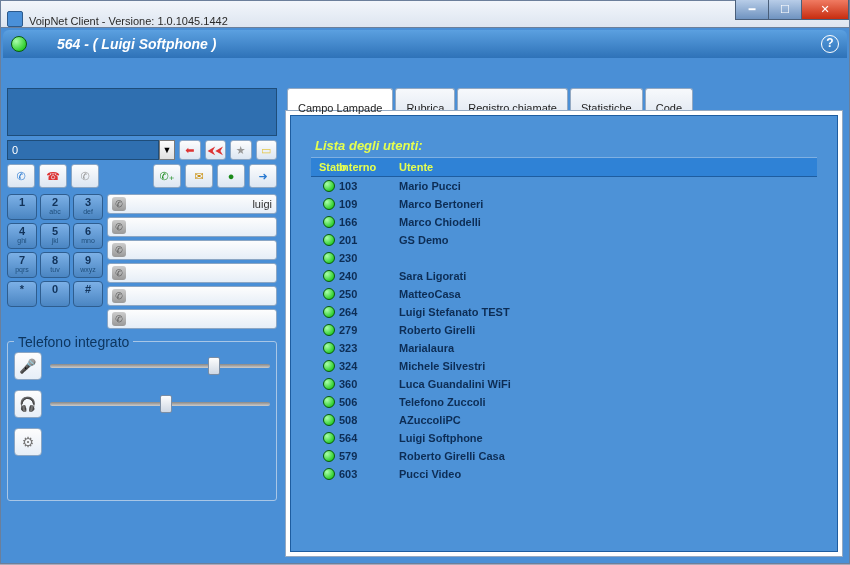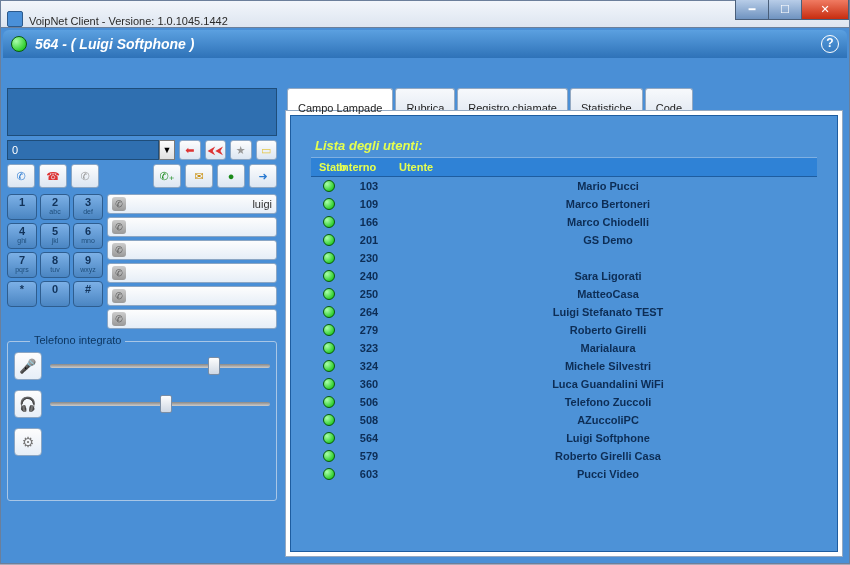--- a/index.html
+++ b/index.html
@@ -13,21 +13,21 @@
   .win-btn { width: 34px; height: 20px; border: 1px solid #4a5f7a; margin-left: -1px; display: flex; align-items: center; justify-content: center; color: #fff; border-top: none; }
   .win-btn.min, .win-btn.max { background: linear-gradient(#b8cde8, #6f93c0); }
   .win-btn.close { background: linear-gradient(#f07b62, #c72c0f); width: 48px; border-top-right-radius: 0; }
 
   
   .app-body { height: 536px; background: #4a8fd6; border: 1px solid #6b7f9b; border-top: none; padding: 2px; position: relative; }
 
   
   .user-bar { height: 28px; background: linear-gradient(#5ba0e0, #2e72b8); border-radius: 6px 6px 0 0; display: flex; align-items: center; padding: 0 8px; margin-bottom: 4px; }
   .status-dot { width: 16px; height: 16px; border-radius: 50%; background: radial-gradient(circle at 30% 30%, #aaffaa, #0b0); margin-right: 8px; border: 1px solid #0a5a0a; }
-  .user-title { color: #fff; font-size: 14px; font-weight: bold; font-style: italic; flex: 1; }
+  .user-title { color: #fff; font-size: 14px; font-weight: bold; font-style: italic; flex: 1; margin-left: 22px; }
   .help-btn { width: 18px; height: 18px; border: 1.5px solid #fff; border-radius: 50%; color: #fff; font-weight: bold; font-size: 12px; text-align: center; line-height: 15px; cursor: pointer; }
 
   
   .left-panel { position: absolute; left: 6px; top: 60px; width: 270px; bottom: 6px; }
   .display-box { height: 48px; background: #2f6fb0; border: 1px solid #1e4d7a; margin-bottom: 4px; }
   .input-row { display: flex; gap: 4px; margin-bottom: 4px; }
   .input-row .combo { flex: 1; display: flex; }
   .input-row .combo input { flex: 1; height: 20px; background: #2f6fb0; border: 1px solid #1e4d7a; color: #fff; padding: 0 4px; }
   .input-row .combo .dd { width: 16px; height: 20px; background: linear-gradient(#fdfdfd,#e0e0e0); border: 1px solid #7a7a7a; text-align: center; font-size: 9px; line-height: 18px; }
   .tb-btn { width: 22px; height: 20px; background: linear-gradient(#fdfdfd,#dce6f2); border: 1px solid #8ba6c4; border-radius: 3px; display: flex; align-items: center; justify-content: center; font-size: 11px; cursor: pointer; }
@@ -40,39 +40,39 @@
   .dialpad { display: grid; grid-template-columns: repeat(3, 30px); grid-auto-rows: 26px; gap: 3px; }
   .dialkey { background: linear-gradient(#7cb0e6,#4a85c2); border: 1px solid #2e5d8f; border-radius: 4px; color: #12335a; text-align: center; padding-top: 1px; cursor: pointer; font-weight: bold; }
   .dialkey .sub { display: block; font-size: 7px; font-weight: normal; color: #1e4d7a; }
 
   .presence-list { flex: 1; display: flex; flex-direction: column; gap: 3px; }
   .presence-item { height: 20px; background: linear-gradient(#fdfdfd,#e6eef7); border: 1px solid #8ba6c4; border-radius: 3px; display: flex; align-items: center; padding: 0 4px; font-size: 10px; color: #5a7a9a; }
   .presence-item .pi-icon { width: 14px; height: 14px; background: linear-gradient(#ccc,#999); border-radius: 3px; margin-right: 4px; display:flex; align-items:center; justify-content:center; font-size:9px; color:#555; }
   .presence-item.filled { color: #333; justify-content: space-between; }
 
   .phone-group { margin-top: 12px; border: 1px solid #a8c6e6; border-radius: 3px; padding: 10px 6px 6px 6px; position: relative; height: 160px; }
-  .phone-group .legend { position: absolute; top: -8px; left: 6px; background: #4a8fd6; color: #0d3660; padding: 0 4px; font-size: 11px; margin-left: 16px; }
+  .phone-group .legend { position: absolute; top: -8px; left: 6px; background: #4a8fd6; color: #0d3660; padding: 0 4px; font-size: 14px; }
   .ctrl-row { display: flex; align-items: center; gap: 8px; margin-bottom: 10px; }
   .ctrl-btn { width: 28px; height: 28px; background: linear-gradient(#fdfdfd,#e6eef7); border: 1px solid #8ba6c4; border-radius: 4px; display:flex; align-items:center; justify-content:center; cursor:pointer; font-size:14px; color:#777; }
   .slider-track { flex: 1; height: 4px; background: linear-gradient(#888,#ccc); border-radius: 2px; position: relative; }
   .slider-thumb { position: absolute; top: -7px; width: 12px; height: 18px; background: linear-gradient(#fdfdfd,#cfd8e4); border: 1px solid #7a8da4; border-radius: 2px; }
 
   
   .right-panel { position: absolute; left: 284px; right: 6px; top: 60px; bottom: 6px; display: flex; flex-direction: column; }
   .tabs { display: flex; height: 22px; margin-left: 2px; }
   .tab { padding: 13px 10px 0 10px; background: linear-gradient(#f7f9fc,#e6ecf4); border: 1px solid #94a9c2; border-bottom: none; border-radius: 3px 3px 0 0; margin-right: 2px; color: #222; cursor: pointer; }
   .tab.active { background: #fff; position: relative; z-index: 2; }
   .tab-content { flex: 1; background: #fff; border: 1px solid #94a9c2; padding: 4px; }
   .list-wrap { height: 100%; background: #4d92d7; border: 1px solid #1e5da0; padding: 20px; color: #fff; }
   .list-title { color: #e6ff4f; font-style: italic; font-weight: bold; font-size: 13px; margin: 2px 0 4px 4px; }
   .list-header { display: flex; background: #2f82d6; color: #e6ff4f; font-weight: bold; padding: 3px 0; border-top:1px solid #7fb0e2; border-bottom:1px solid #1e5da0; }
   .col-stato { width: 28px; padding-left: 8px; }
   .col-interno { width: 60px; }
   .col-utente { flex: 1; }
-  .list-body { overflow: auto; text-align: center; }
+  .list-body { overflow: auto; }
   .row { display: flex; align-items: center; height: 18px; color: #0d2d55; font-weight: bold; }
   .row .col-stato { display:flex; justify-content:center; }
   .row .dot { width: 12px; height: 12px; border-radius: 50%; background: radial-gradient(circle at 30% 30%, #aaffaa, #0b0); border:1px solid #0a5a0a; }
 </style>
 </head>
 <body>
 
 <div class="titlebar">
   <div class="app-icon"></div>
   <div class="title">VoipNet Client - Versione: 1.0.1045.1442</div>

